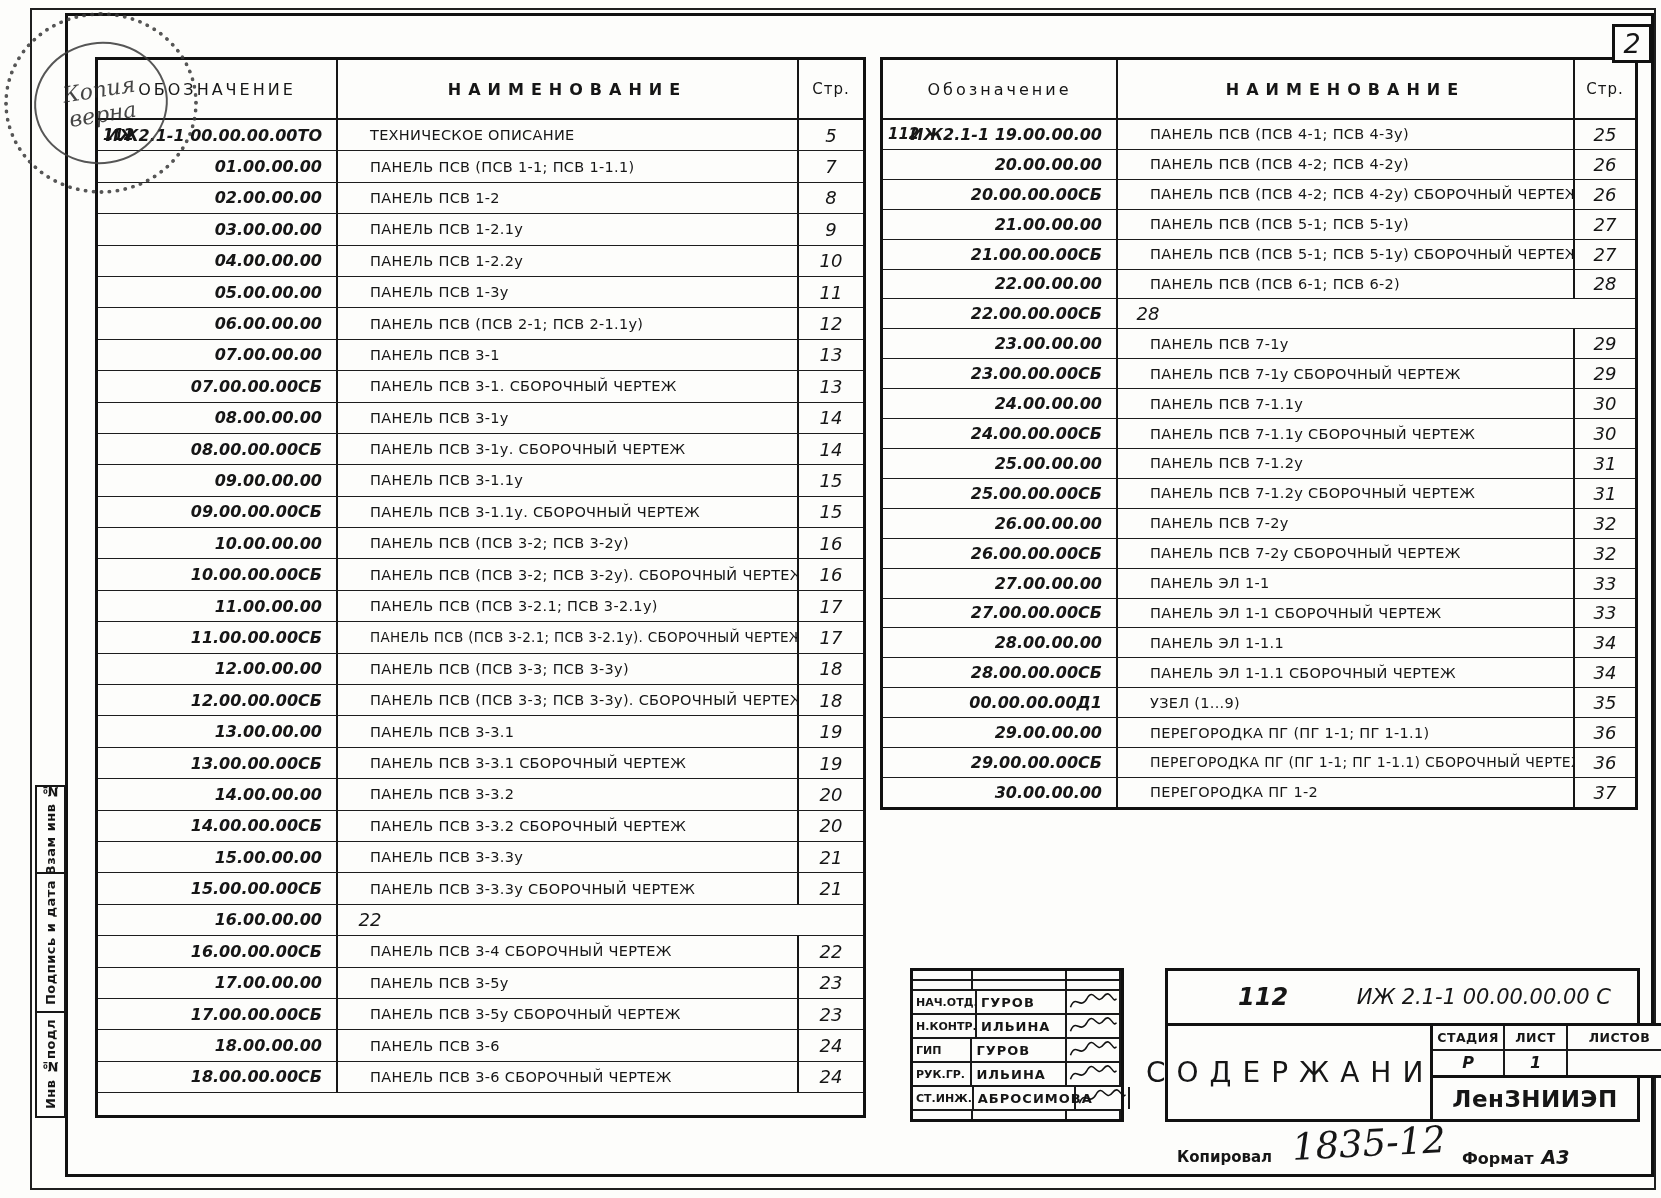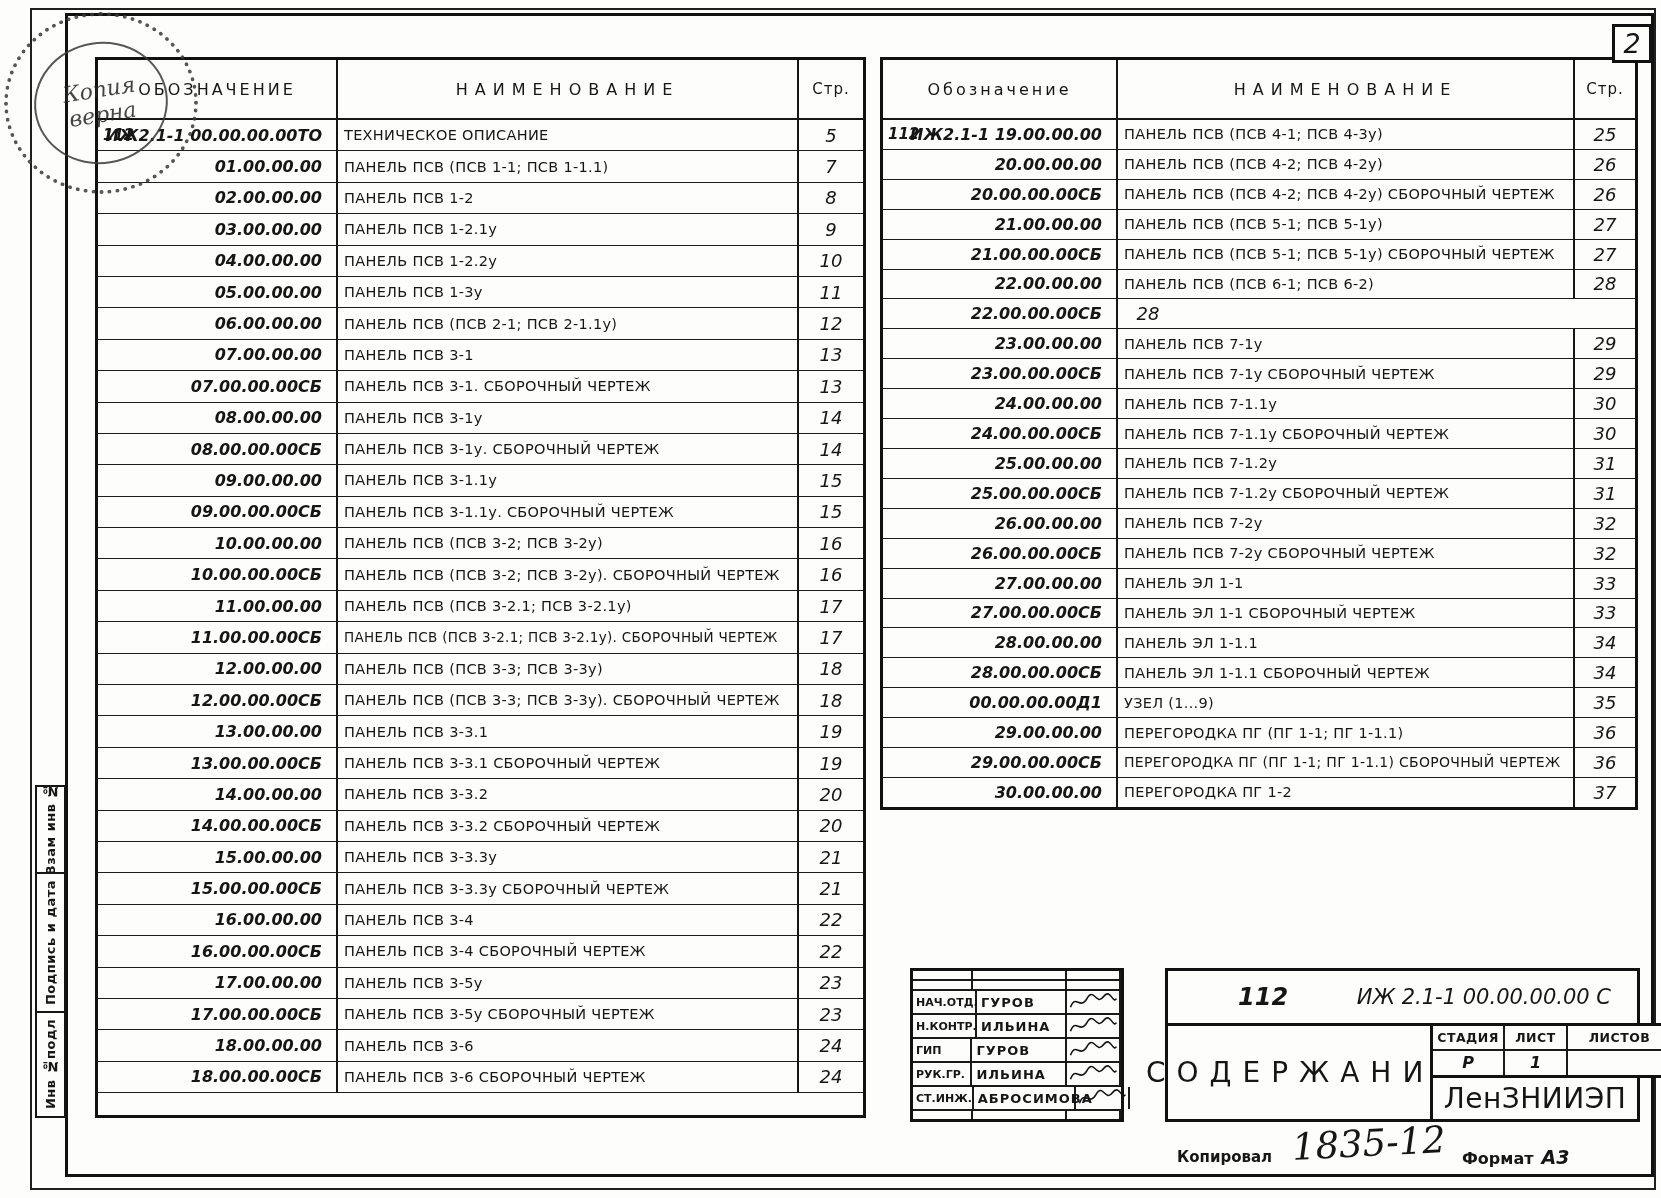--- a/index.html
+++ b/index.html
@@ -22,27 +22,27 @@
   .tleft{left:95px;top:57px;width:771px;height:1061px;}
   .tright{left:880px;top:57px;width:758px;height:753px;}
   .t-header{height:58px;flex:none;display:flex;border-bottom:2.5px solid #161616;}
   .t-body{flex:1;display:flex;flex-direction:column;}
   .t-row{flex:1;display:flex;border-bottom:1.8px solid #1d1d1d;position:relative;}
   .t-body .t-row:last-child{border-bottom:1.8px solid #1d1d1d;}
   .tright .t-body .t-row:last-child{border-bottom:none;}
   .t-empty{height:22px;flex:none;}
   .c1,.c2,.c3{display:flex;align-items:center;box-sizing:border-box;}
   .c1{border-right:2.5px solid #161616;justify-content:flex-end;padding-right:14px;}
-  .c2{flex:1;border-right:2.5px solid #161616;padding-left:6px;overflow:hidden;}
+  .c2{flex:1;border-right:2.5px solid #161616;padding-left:32px;overflow:hidden;}
   .c3{justify-content:center;}
   .tleft .c1{width:240px;} .tleft .c3{width:64px;}
   .tright .c1{width:235px;} .tright .c3{width:60px;}
   .th{justify-content:center;padding:8px;}
   .th-d{font-size:16px;letter-spacing:3px;font-weight:500;}
-  .th-n{font-size:16px;letter-spacing:7px;font-weight:400;}
+  .th-n{font-size:16px;letter-spacing:7px;font-weight:700;}
   .th-p{font-size:15px;letter-spacing:1px;font-weight:500;}
   .cell-d{font-style:italic;font-weight:600;font-size:16px;white-space:nowrap;}
   .cell-n{font-size:14.5px;font-weight:500;letter-spacing:.3px;white-space:nowrap;}
   .cell-p{font-style:italic;font-size:18px;font-weight:500;}
   .margin-mark{position:absolute;left:5px;top:50%;transform:translateY(-50%);font-style:italic;font-size:15px;font-weight:600;}
   
   .sidebar-box{position:absolute;left:35px;width:31px;border:2.5px solid #161616;box-sizing:border-box;
                display:flex;align-items:center;justify-content:center;background:#fdfdfb;}
   .sidebar-box span{writing-mode:vertical-rl;transform:rotate(180deg);font-size:13px;font-weight:700;white-space:nowrap;letter-spacing:.5px;}
   #sb1{top:785px;height:89px;} #sb2{top:872px;height:141px;} #sb3{top:1011px;height:107px;}
@@ -65,21 +65,21 @@
   .tb-title span{font-size:28px;letter-spacing:11px;font-weight:500;padding-left:11px;}
   .stage{position:absolute;left:1430px;top:1023px;width:244px;height:55px;border:3px solid #111;box-sizing:border-box;
         display:grid;grid-template-columns:72px 63px 1fr;grid-template-rows:1fr 1fr;background:#fdfdfb;}
   .stage div{border-right:2px solid #1a1a1a;border-bottom:2px solid #1a1a1a;display:flex;align-items:center;justify-content:center;box-sizing:border-box;}
   .stage div:nth-child(3n){border-right:none;}
   .stage div:nth-child(n+4){border-bottom:none;}
   .stage .sh{font-size:12.5px;font-weight:700;letter-spacing:.5px;}
   .stage .sv{font-style:italic;font-size:16px;font-weight:600;}
   .org{position:absolute;left:1430px;top:1075px;width:210px;height:47px;border:3px solid #111;box-sizing:border-box;
        display:flex;align-items:center;justify-content:center;background:#fdfdfb;}
-  .org span{font-size:28px;font-weight:400;letter-spacing:.5px;}
+  .org span{font-size:23px;font-weight:700;letter-spacing:.5px;}
   
   .f-copy{position:absolute;left:1177px;top:1148px;font-size:15px;font-weight:700;}
   .f-num{position:absolute;left:1292px;top:1122px;font-family:"DejaVu Serif",serif;font-style:italic;font-size:37px;
          transform:rotate(-3deg);font-weight:500;}
   .f-format{position:absolute;left:1462px;top:1146px;font-size:16px;font-weight:700;}
   .f-format .fv{font-style:italic;font-size:19px;font-weight:600;margin-left:8px;text-align:right;}
 </style>
 </head>
 <body>
 
@@ -227,21 +227,20 @@
           <div class="c2 cell-n">ПАНЕЛЬ ПСВ 3-3.3у</div>
           <div class="c3 cell-p">21</div>
         </div>
         <div class="t-row">
           <div class="c1 cell-d">15.00.00.00СБ</div>
           <div class="c2 cell-n">ПАНЕЛЬ ПСВ 3-3.3у СБОРОЧНЫЙ ЧЕРТЕЖ</div>
           <div class="c3 cell-p">21</div>
         </div>
         <div class="t-row">
           <div class="c1 cell-d">16.00.00.00</div>
-          <div class="c2 cell-n">ПАНЕЛЬ ПСВ 3-4</div>
           <div class="c3 cell-p">22</div>
         </div>
         <div class="t-row">
           <div class="c1 cell-d">16.00.00.00СБ</div>
           <div class="c2 cell-n">ПАНЕЛЬ ПСВ 3-4 СБОРОЧНЫЙ ЧЕРТЕЖ</div>
           <div class="c3 cell-p">22</div>
         </div>
         <div class="t-row">
           <div class="c1 cell-d">17.00.00.00</div>
           <div class="c2 cell-n">ПАНЕЛЬ ПСВ 3-5у</div>

